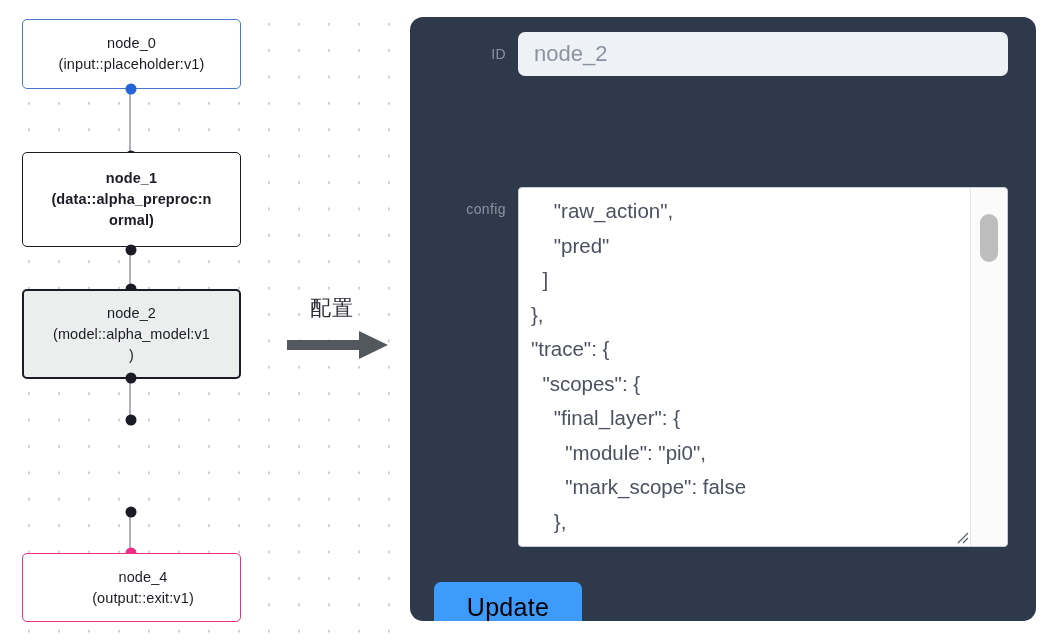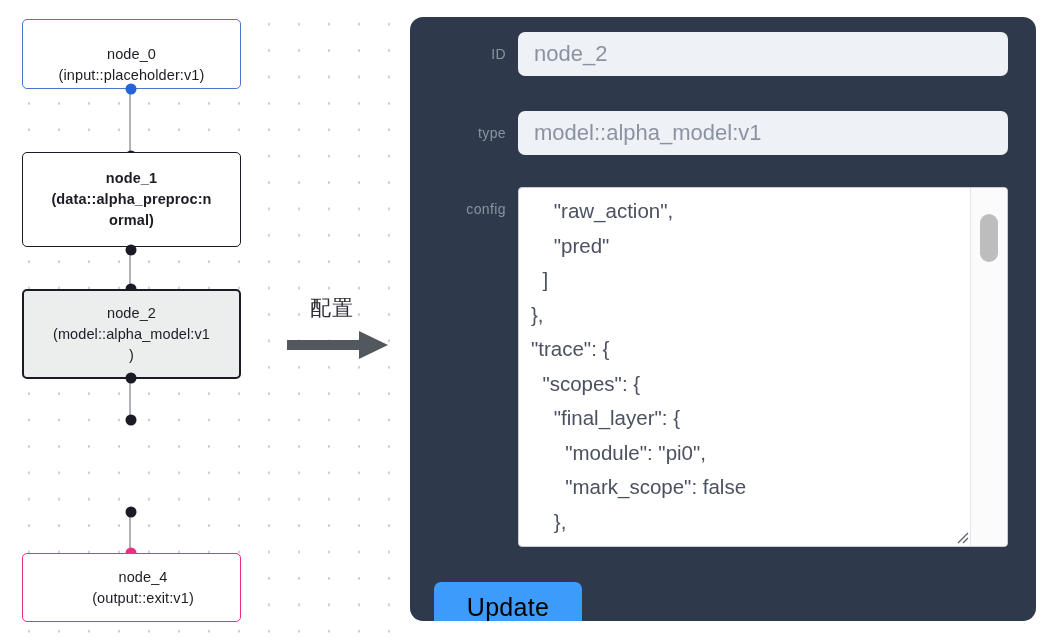--- a/index.html
+++ b/index.html
@@ -64,21 +64,21 @@
     color: #1c1c24;
     font-size: 14.5px;
     line-height: 21px;
     letter-spacing: 0.1px;
     padding: 2px 7px;
   }
   .gnode.selected {
     background: #eceded;
     border-width: 2.1px;
   }
-  .gnode.input-node { border-color: #4a78c8; border-width: 1.6px; align-items: flex-end; }
+  .gnode.input-node { border-color: #4a78c8; border-width: 1.6px; }
   .gnode.output-node { border-color: #ef2f87; border-width: 1.6px; padding-left: 30px; }
   .gnode .lbl { display: block; width: 100%; white-space: pre-line; }
 
   
   #transition {
     position: absolute;
     left: 287px;
     top: 294px;
     width: 110px;
     height: 70px;
@@ -260,24 +260,20 @@
     </svg>
   </div>
 
   <div id="config-panel">
 
     <div class="field-row" id="row-id">
       <div class="field-label">ID</div>
       <input class="field-input" type="text" id="id-input" value="node_2" style="">
     </div>
 
-    <div class="field-row" id="row-type">
-      <div class="field-label">type</div>
-      <input class="field-input" type="text" id="type-input" value="model::alpha_model:v1" style="">
-    </div>
 
     <div class="field-row" id="row-config">
       <div class="field-label">config</div>
       <div id="config-wrap">
         <textarea id="config-text" spellcheck="false" style="">    "raw_action",
     "pred"
   ]
 },
 "trace": {
   "scopes": {

